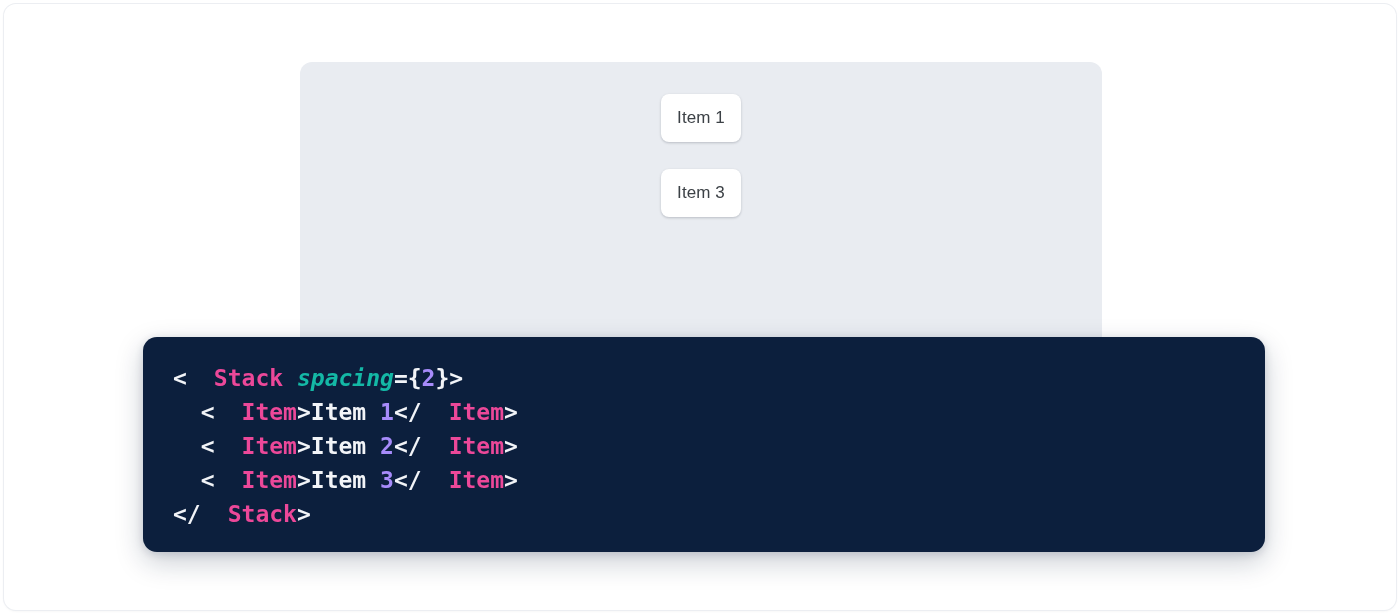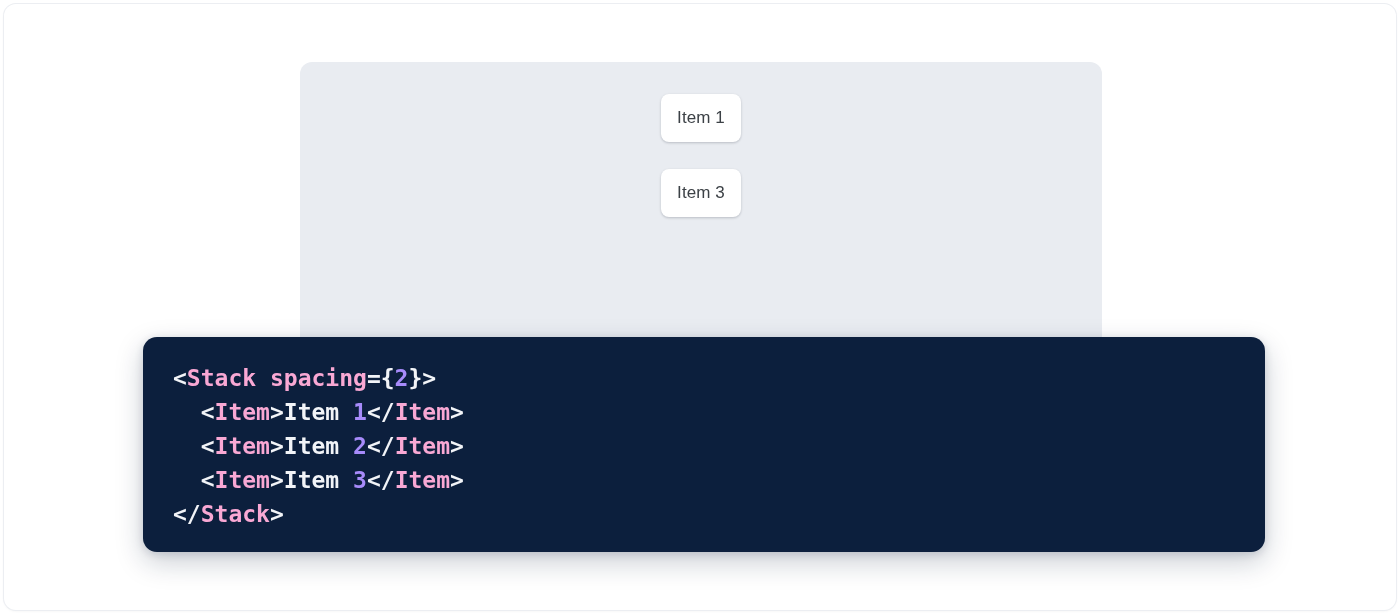--- a/index.html
+++ b/index.html
@@ -84,22 +84,22 @@
     font-size: 23px;
     line-height: 34px;
     color: #f2f4f8;
     white-space: pre;
     font-weight: 700;
   }
 
   .code-line { display: block; height: 34px; }
 
   .tok-punct  { color: #f2f4f8; }
-  .tok-tag    { color: #f9a8d4; }
-  .tok-attr   { color: #f9a8d4; }
+  .tok-tag    { color: #ec4899; margin-left: 27px; }
+  .tok-attr   { color: #14b8a6; font-style: italic; }
   .tok-num    { color: #a78bfa; }
   .tok-text   { color: #f2f4f8; }
 </style>
 </head>
 <body>
 
 <div class="page-frame">
 
   <div class="preview-panel">
     <div class="stack-container">

